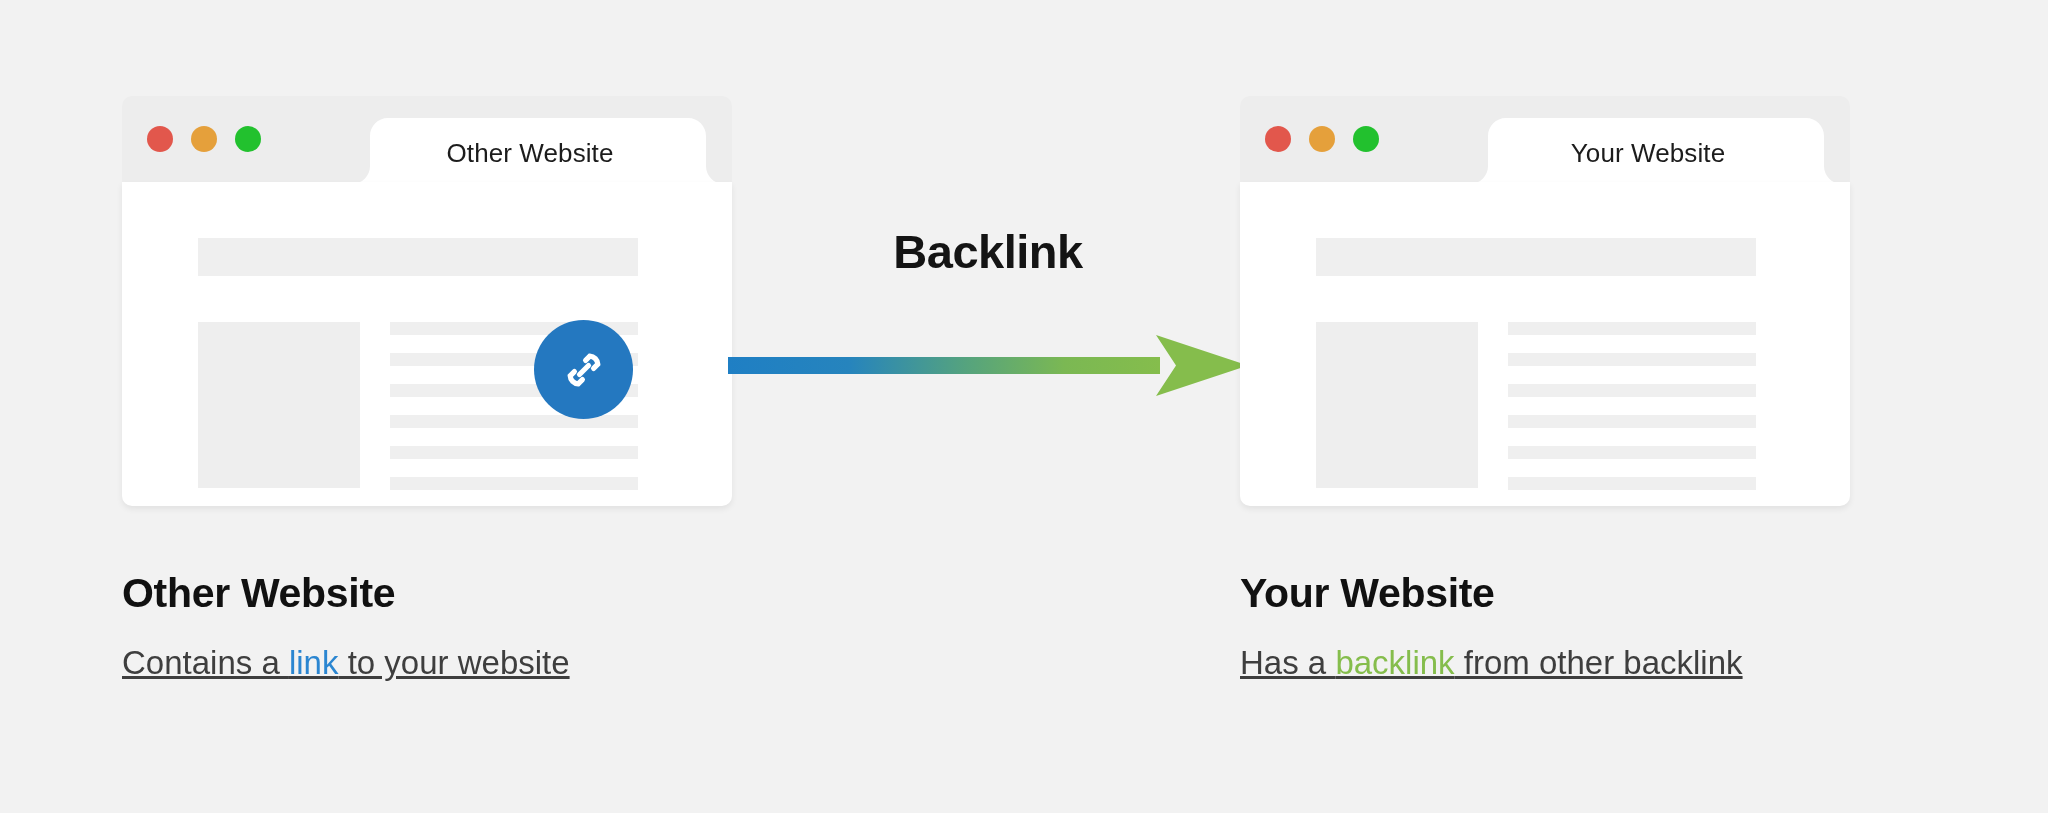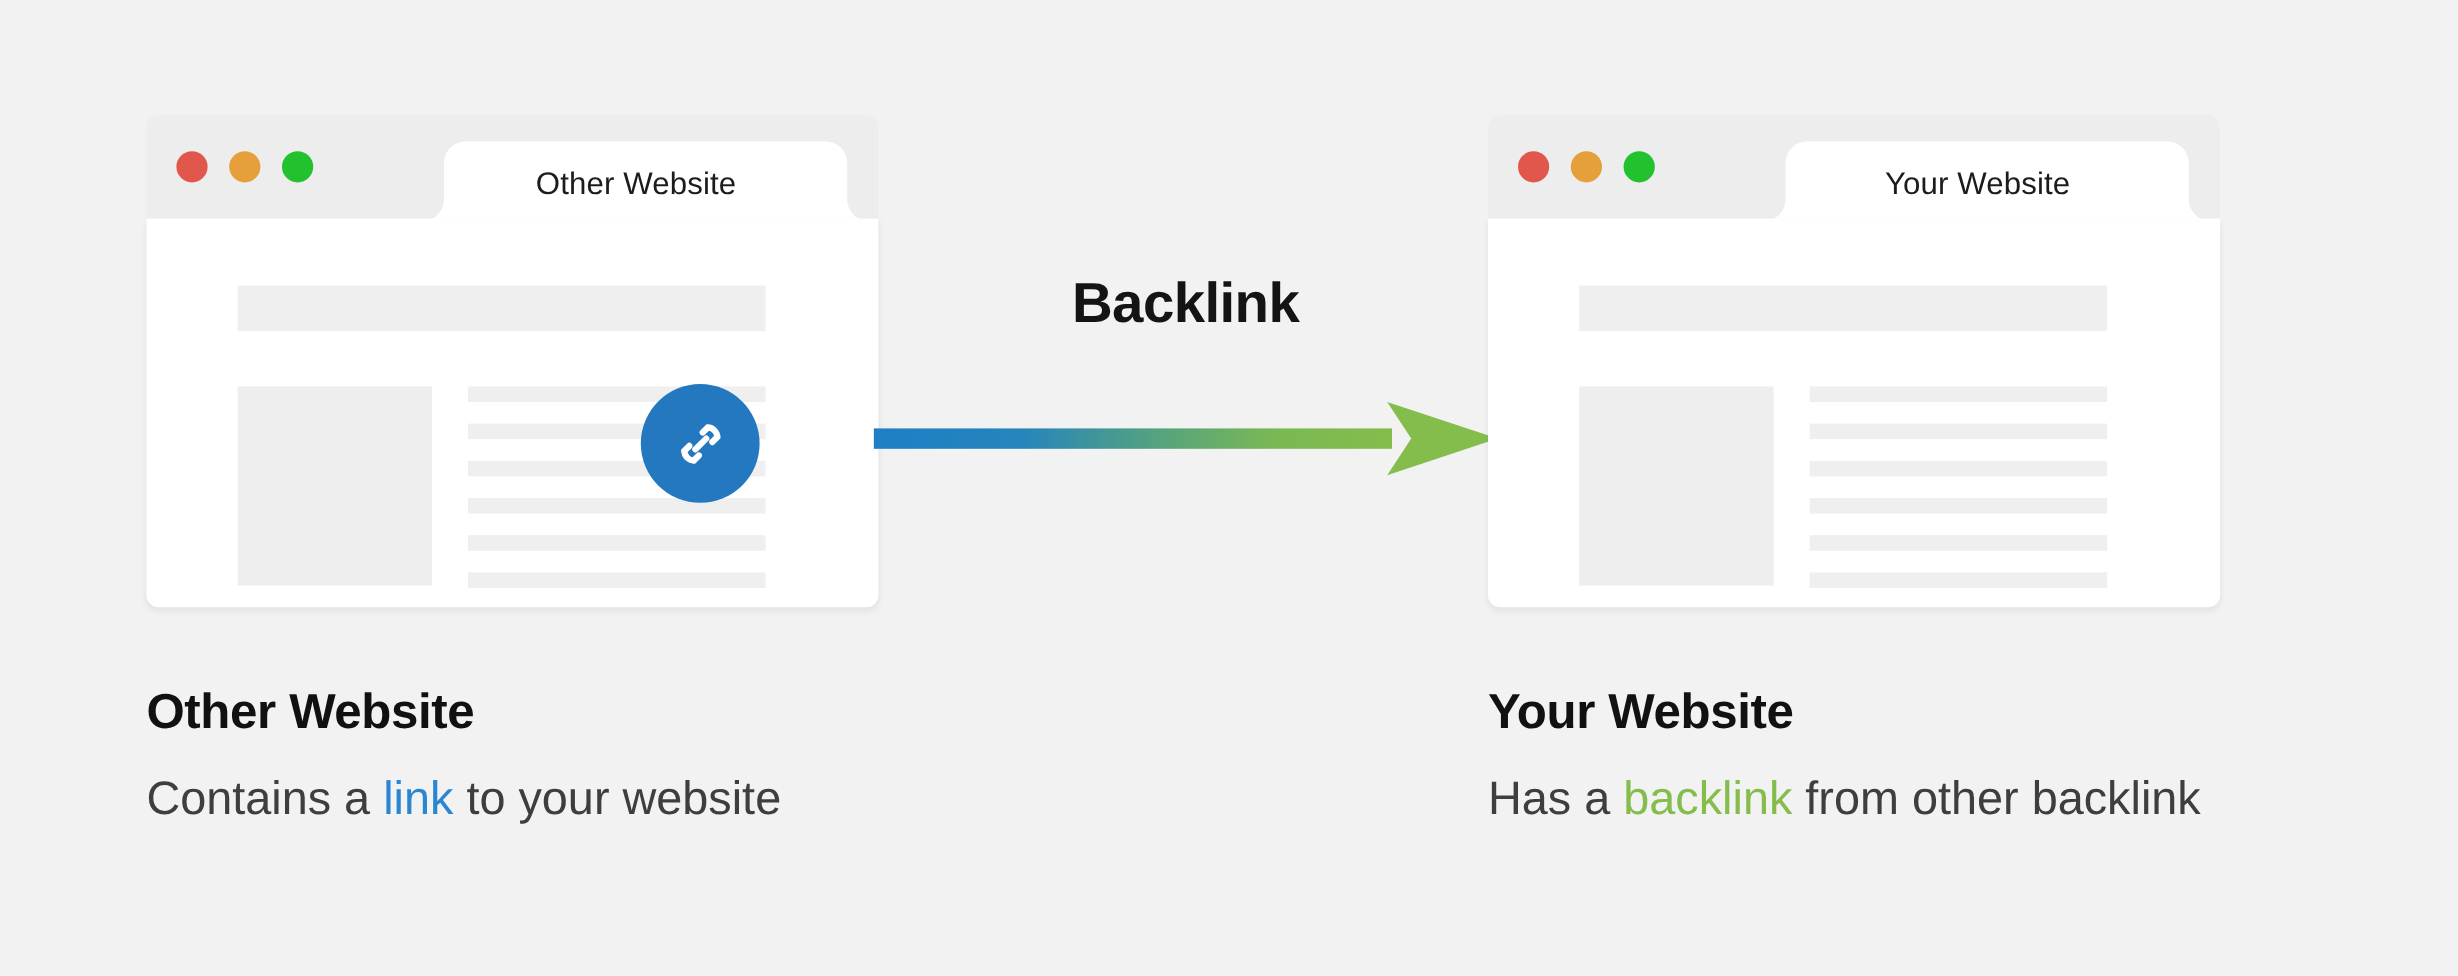--- a/index.html
+++ b/index.html
@@ -179,24 +179,25 @@
     font-size: 41px;
     font-weight: bold;
     color: #111111;
     letter-spacing: -0.3px;
     margin: 0;
     line-height: 1.15;
   }
   .caption-sub {
     margin: 0;
     margin-top: 26px;
-    font-size: 39px;
+    font-size: 33px;
     color: #3e3e3e;
     line-height: 1.2;
     font-weight: normal;
+    text-decoration: underline;
   }
   .hl-blue  { color: #2b86d1; }
   .hl-green { color: #85bd4c; }
 </style>
 </head>
 <body>
 
 <div class="stage">
 
   <div class="browser left">

